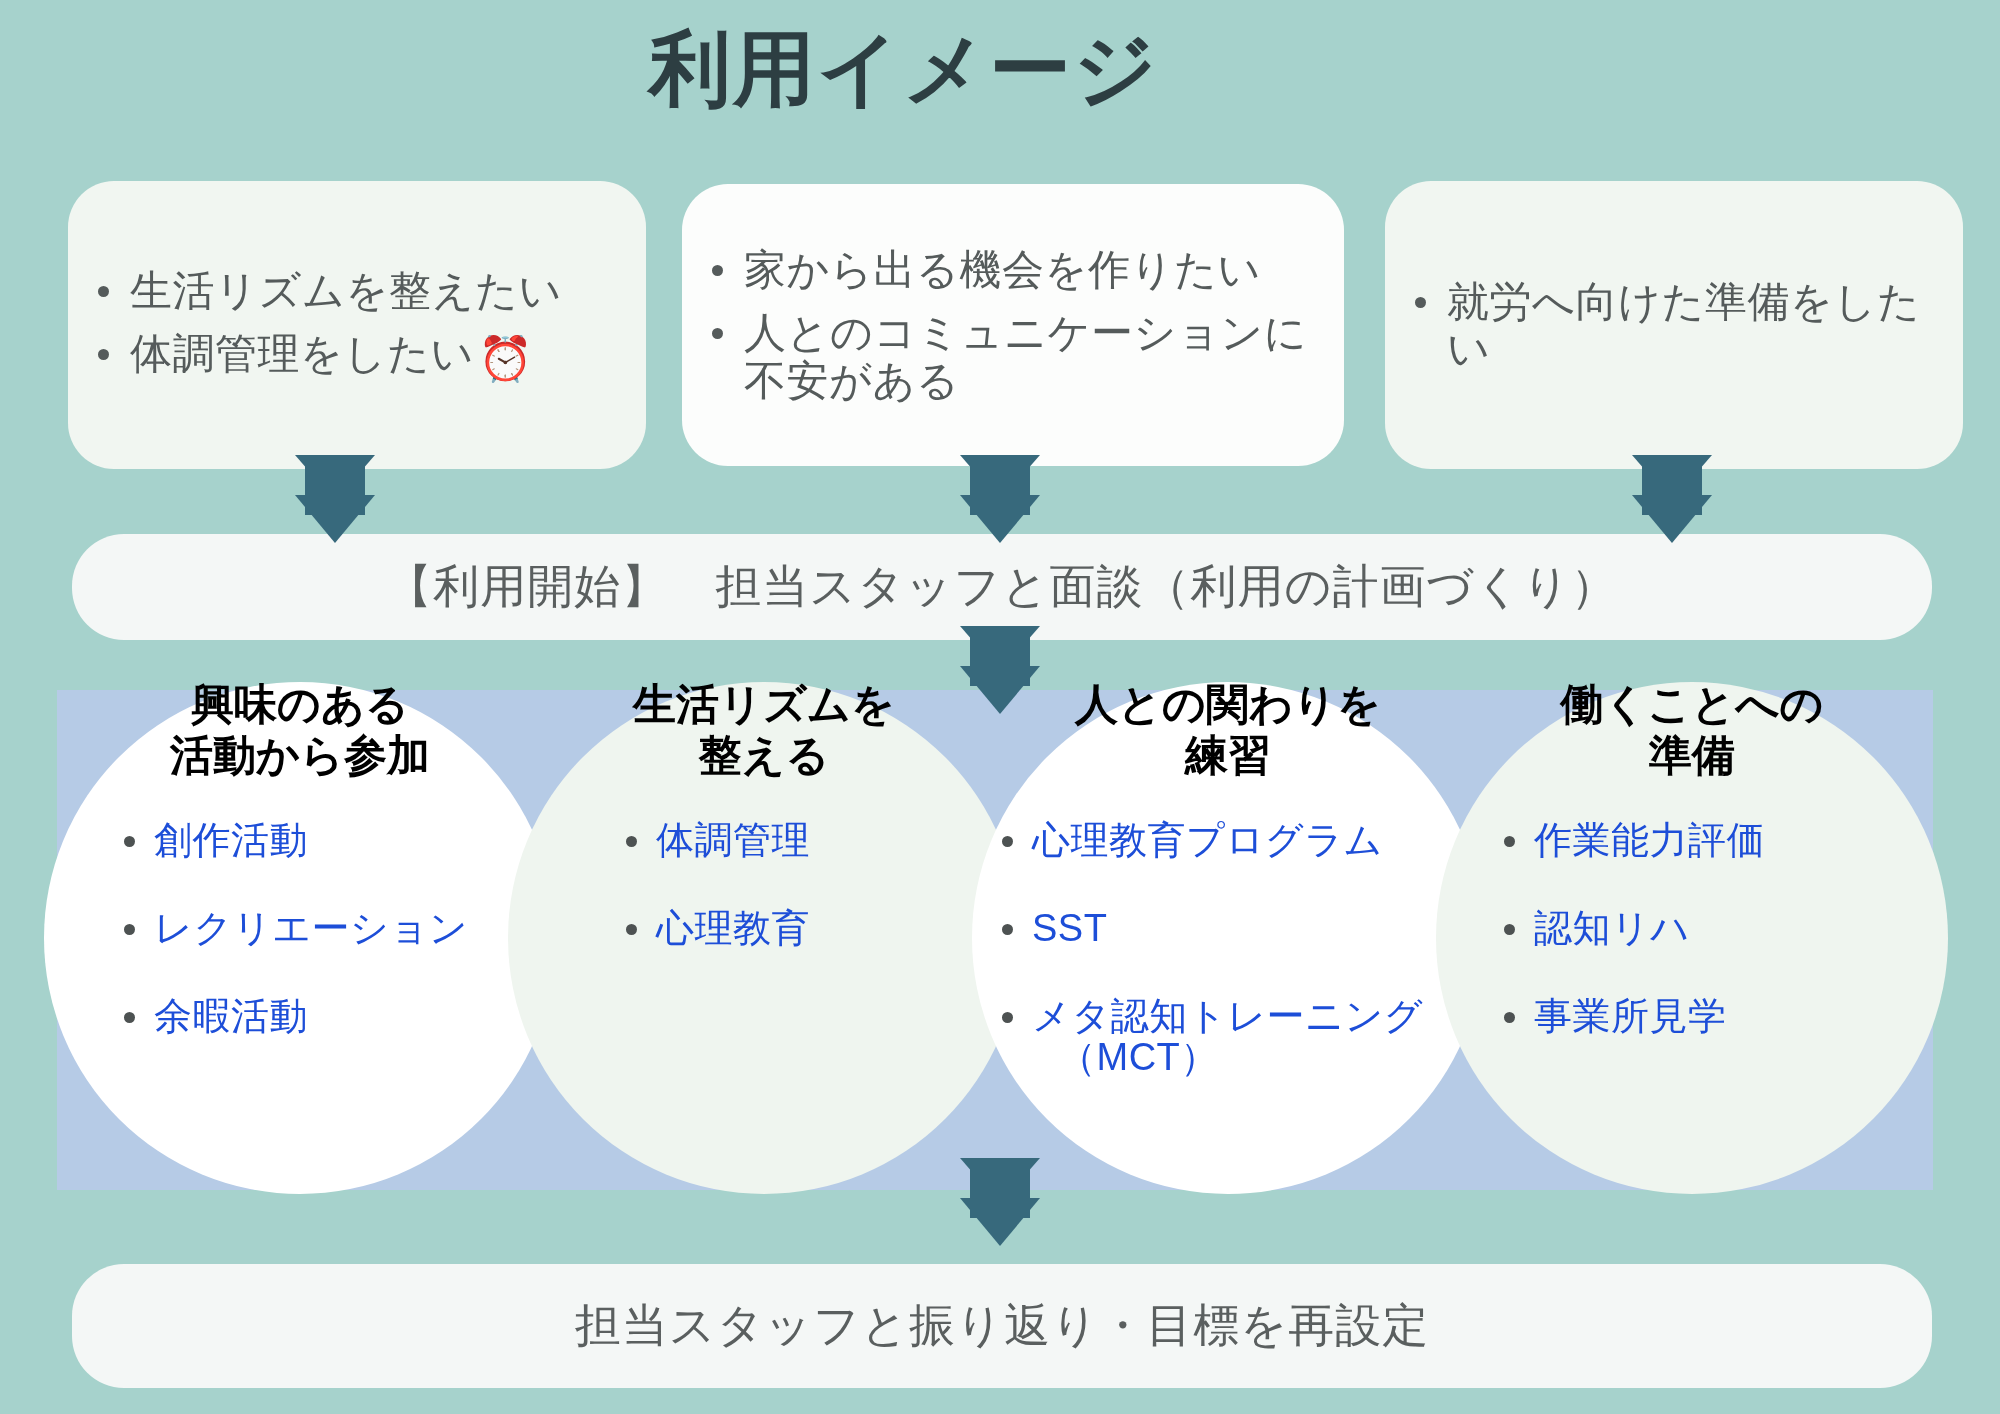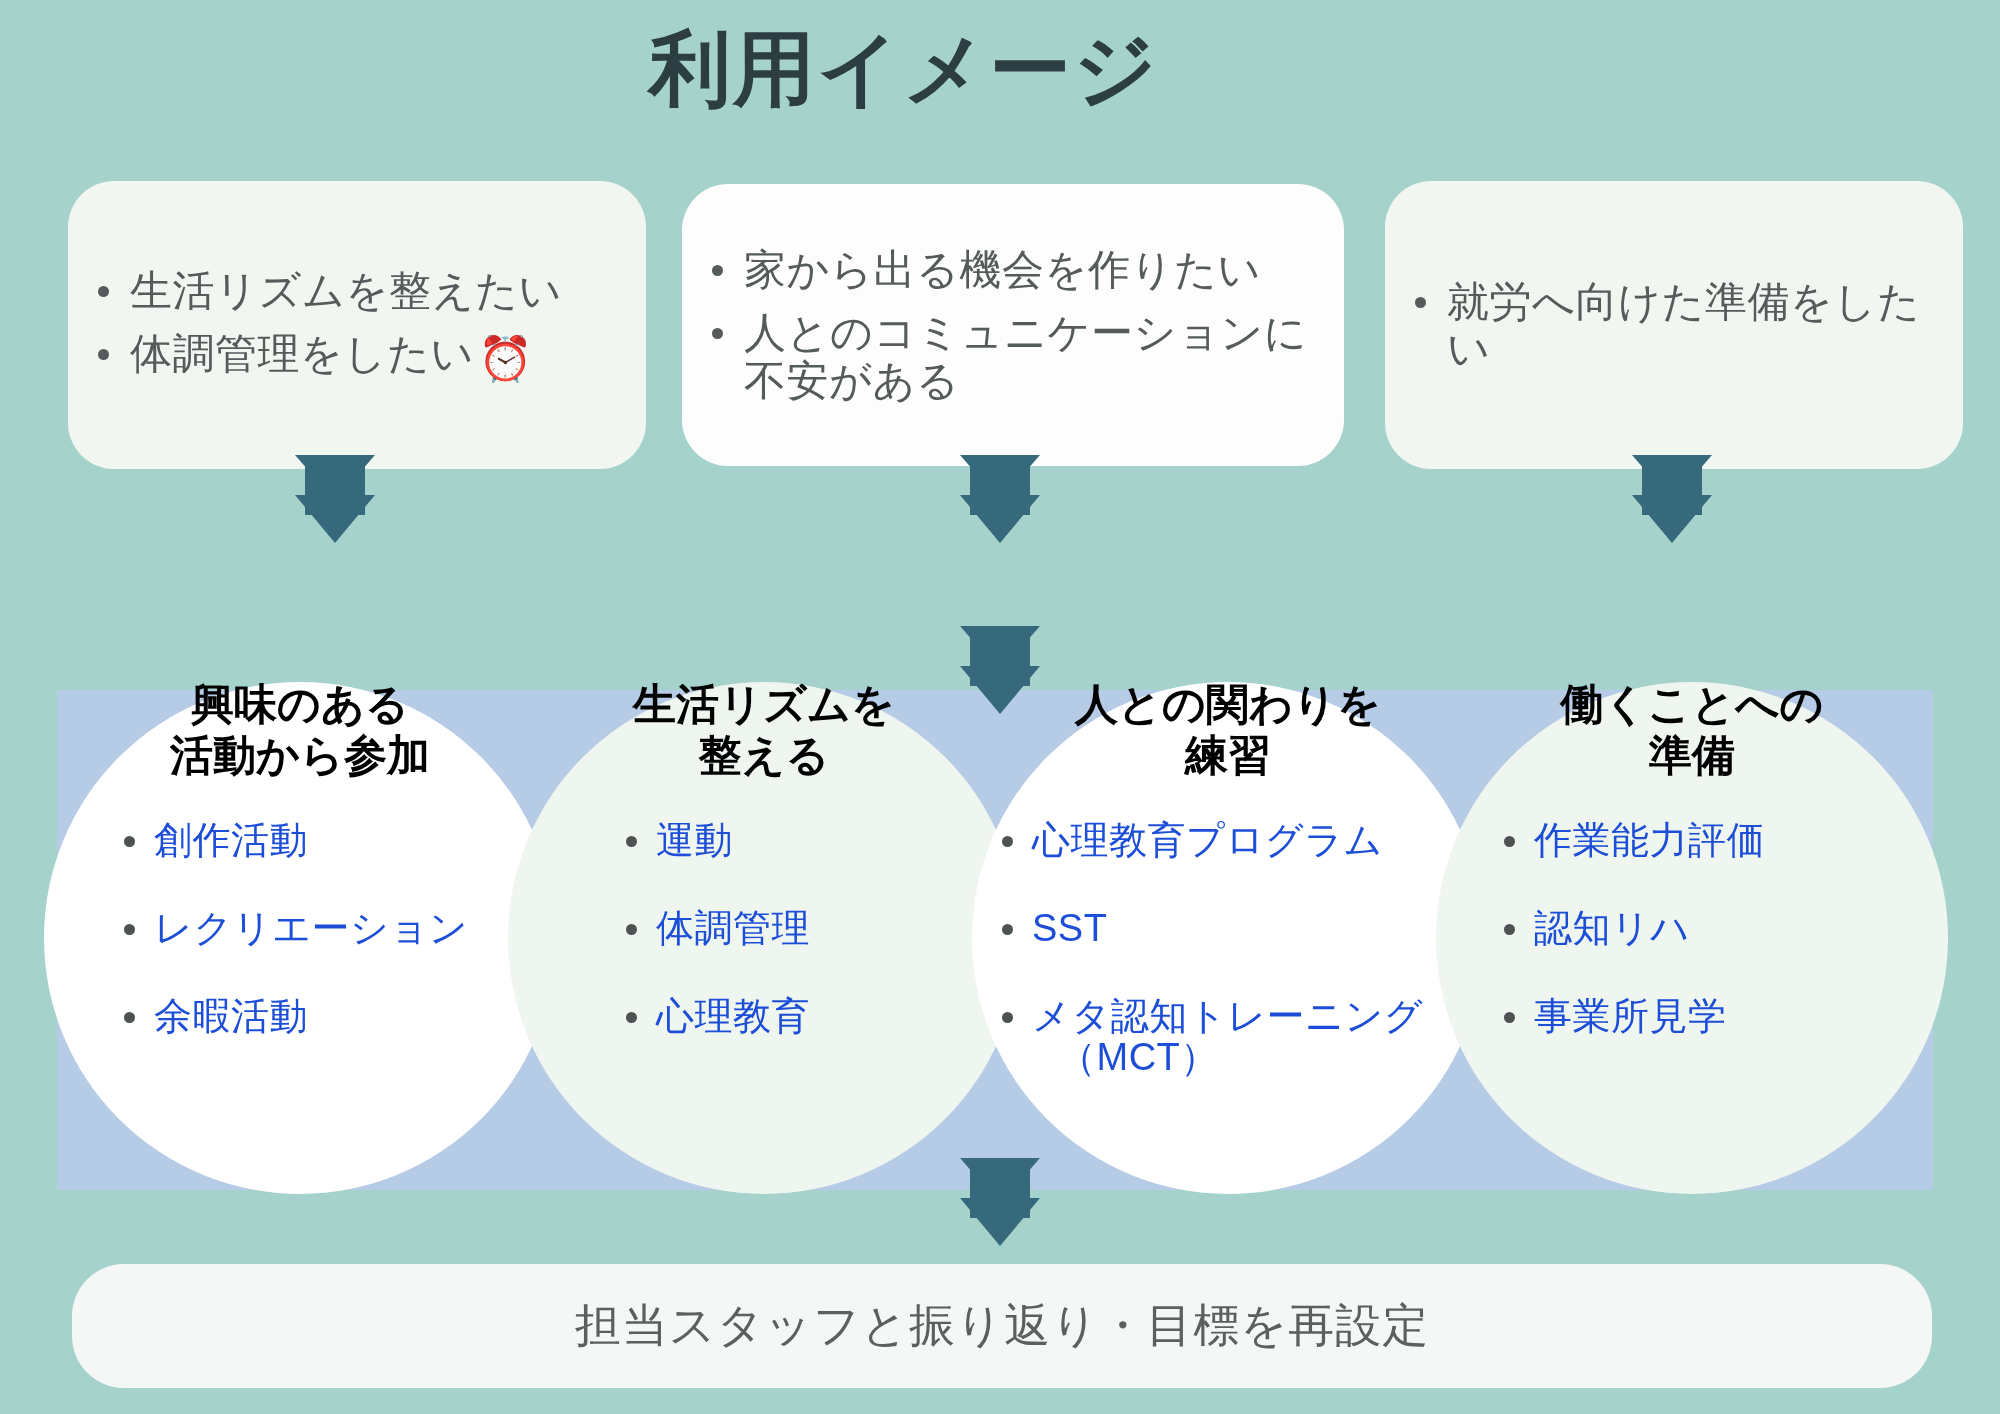--- a/index.html
+++ b/index.html
@@ -195,20 +195,23 @@
   </div>
 
   <div class="arrow" style="left:1622px; top:455px;">
     <svg viewBox="0 0 100 92" xmlns="http://www.w3.org/2000/svg" aria-hidden="true">
       <polygon points="10,0 90,0 50,46" fill="#37697c"></polygon>
       <polygon points="10,40 90,40 50,88" fill="#37697c"></polygon>
       <polygon points="20,0 80,0 80,60 20,60" fill="#37697c"></polygon>
     </svg>
   </div>
 
+  <div class="banner" style="left:72px; top:534px; width:1860px; height:106px;">
+    <span>【利用開始】　担当スタッフと面談（利用の計画づくり）</span>
+  </div>
 
   <div class="arrow" style="left:950px; top:626px;">
     <svg viewBox="0 0 100 92" xmlns="http://www.w3.org/2000/svg" aria-hidden="true">
       <polygon points="10,0 90,0 50,46" fill="#37697c"></polygon>
       <polygon points="10,40 90,40 50,88" fill="#37697c"></polygon>
       <polygon points="20,0 80,0 80,60 20,60" fill="#37697c"></polygon>
     </svg>
   </div>
 
   <div class="blue-band" style="left:57px; top:690px; width:1876px; height:500px;"></div>
@@ -224,21 +227,20 @@
       <li><span>余暇活動</span></li>
     </ul>
   </div>
 
   <div class="circle" style="left:508px; top:682px; width:512px; height:512px; background:#eff5ef;">
     <div class="c-title" style="top:-3px;">
       <span>生活リズムを</span><br>
       <span>整える</span>
     </div>
     <ul style="top:138px; padding-left:148px;">
-      <li><span>運動</span></li>
       <li><span>体調管理</span></li>
       <li><span>心理教育</span></li>
     </ul>
   </div>
 
   <div class="circle" style="left:972px; top:682px; width:512px; height:512px; background:#ffffff;">
     <div class="c-title" style="top:-3px;">
       <span>人との関わりを</span><br>
       <span>練習</span>
     </div>

